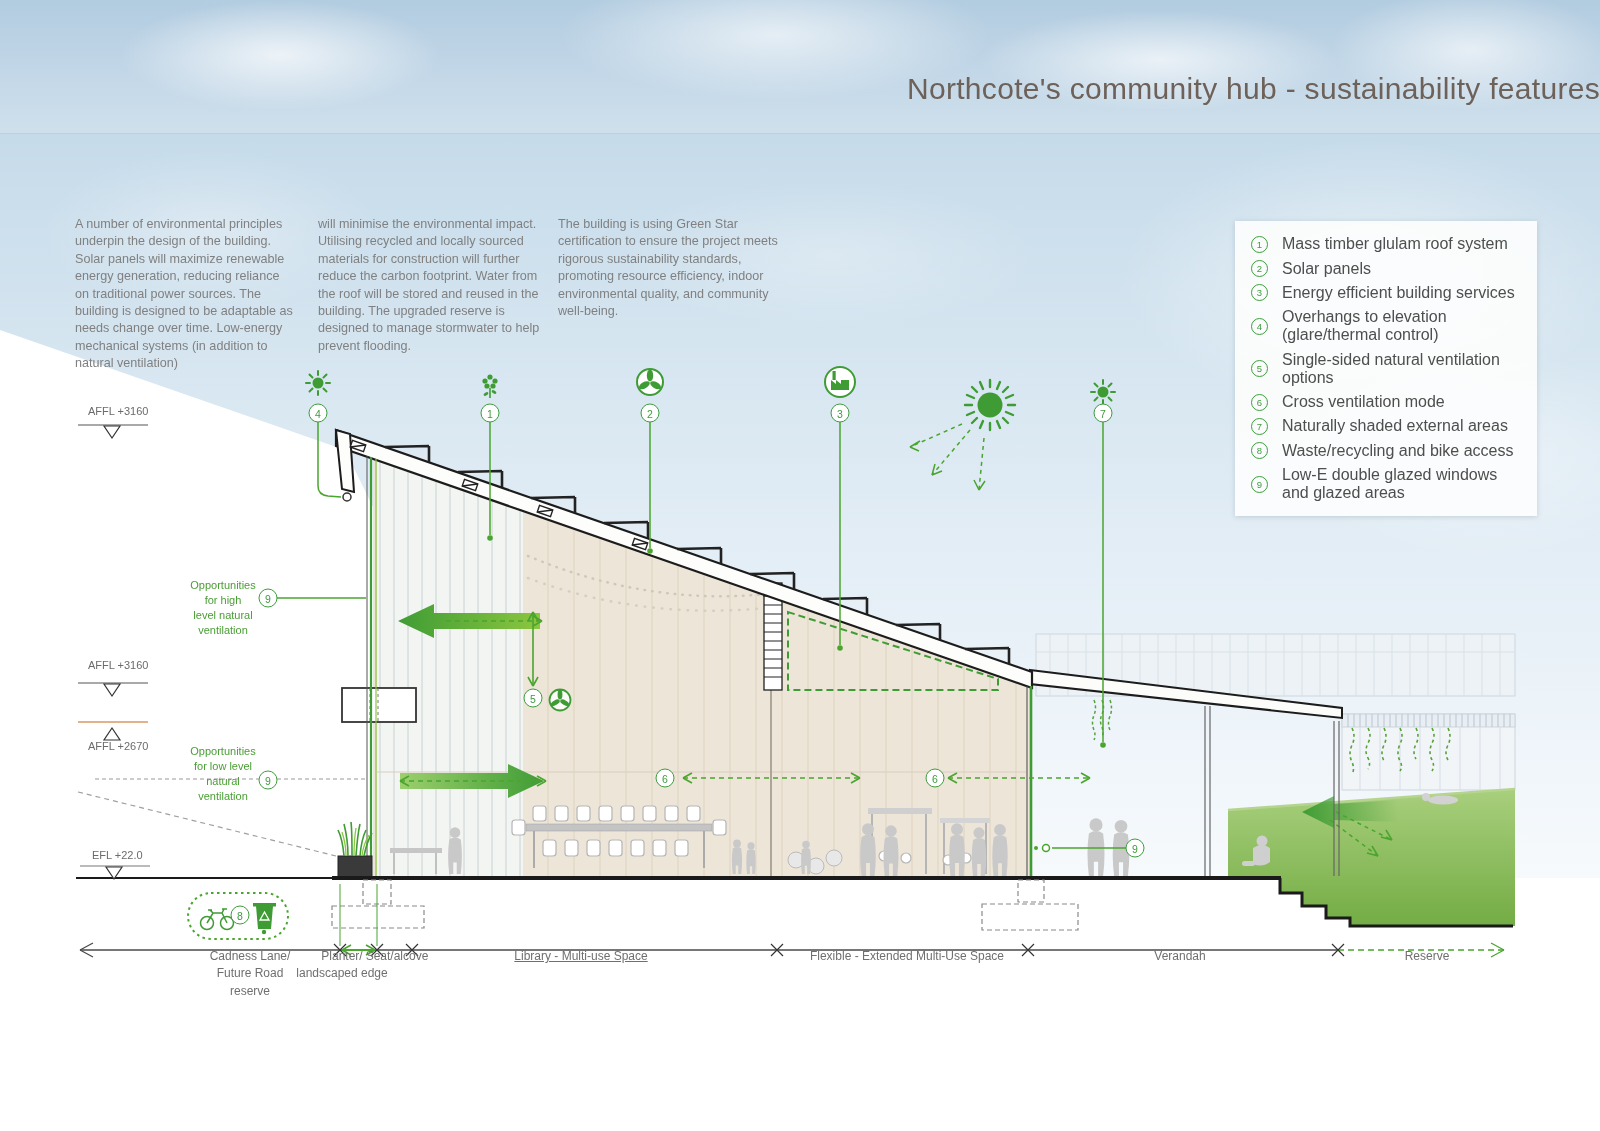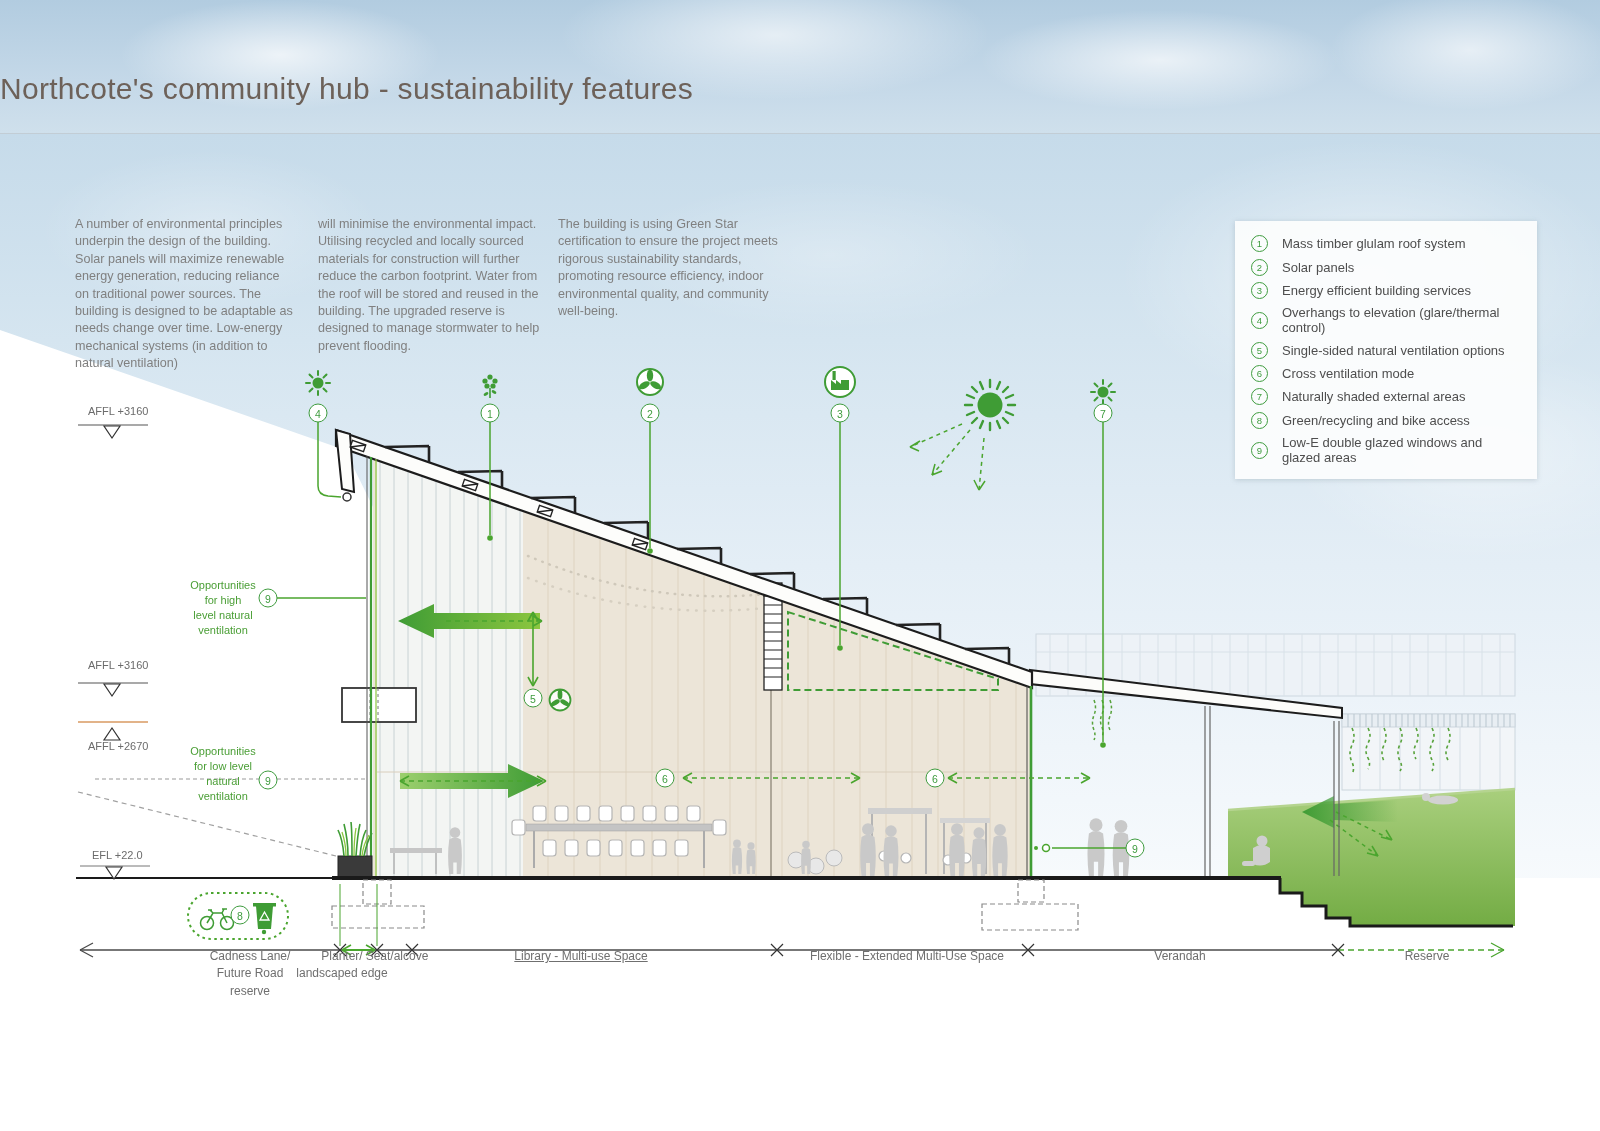--- a/index.html
+++ b/index.html
@@ -1,29 +1,29 @@
 <!DOCTYPE html>
 <html><head>
 <meta charset="utf-8">
 <style>
   html,body{margin:0;padding:0;}
   body{font-family:"Liberation Sans", sans-serif;}
   #page{position:relative;width:1600px;height:1131px;overflow:hidden;background:#fff;}
   .sky{position:absolute;inset:0;background:linear-gradient(180deg,#b7d0e3 0%,#c6dbea 12%,#d5e5f0 30%,#e4eef6 50%,#eff5fa 66%,#f8fbfd 80%,#ffffff 100%);}
   .cloud{position:absolute;border-radius:50%;background:radial-gradient(closest-side,rgba(255,255,255,.9),rgba(255,255,255,0));}
   .header-strip{position:absolute;left:0;top:0;width:1600px;height:133px;background:linear-gradient(180deg,#b2cce0 0%,#c4d8e8 60%,#cfe0ec 100%);border-bottom:1px solid #c2cdd5;overflow:hidden;}
-  .page-title{position:absolute;left:0;top:72px;width:100%;text-align:left;font-size:30px;color:#6d6159;letter-spacing:.3px;}
+  .page-title{position:absolute;left:0;top:72px;width:100%;text-align:right;font-size:30px;color:#6d6159;letter-spacing:.3px;}
   .intro{position:absolute;top:216px;font-size:12.6px;line-height:1.38;color:#808080;}
   #intro1{left:75px;width:218px;}
   #intro2{left:318px;width:226px;}
   #intro3{left:558px;width:220px;}
   .legend{position:absolute;left:1235px;top:221px;width:302px;background:rgba(252,253,253,.93);box-shadow:0 1px 5px rgba(90,110,125,.25);padding:11px 0 11px 0;}
   .legend-row{display:flex;align-items:center;gap:14px;padding:3.2px 16px;}
   .legend-num{flex:none;width:15px;height:15px;border:1.2px solid #3f9c3f;border-radius:50%;color:#3f9c3f;font-size:9.5px;display:flex;align-items:center;justify-content:center;}
-  .legend-label{font-size:13px;color:#4e4e4e;}
+  .legend-label{font-size:16px;color:#4e4e4e;}
   .lvl{position:absolute;font-size:11px;color:#6b6b6b;}
   .vent{position:absolute;font-size:11px;color:#4a9e35;text-align:center;white-space:pre-line;line-height:1.35;width:96px;}
   .zone{position:absolute;font-size:12px;color:#6f6f6f;text-align:center;white-space:pre-line;line-height:1.45;transform:translateX(-50%);top:948px;}
   .cnum{position:absolute;width:17px;height:17px;background:#fff;border:1.4px solid #3f9c3f;border-radius:50%;color:#3f9c3f;font-size:10.5px;display:flex;align-items:center;justify-content:center;transform:translate(-50%,-50%);}
   svg.draw{position:absolute;left:0;top:0;}
 </style>
 </head>
 <body>
 
 <div id="page">
@@ -486,21 +486,21 @@
     <div class="legend-row">
         <span class="legend-num">6</span>
         <span class="legend-label">Cross ventilation mode</span>
       </div>
     <div class="legend-row">
         <span class="legend-num">7</span>
         <span class="legend-label">Naturally shaded external areas</span>
       </div>
     <div class="legend-row">
         <span class="legend-num">8</span>
-        <span class="legend-label">Green/recycling and bike access</span>
+        <span class="legend-label">Waste/recycling and bike access</span>
       </div>
     <div class="legend-row">
         <span class="legend-num">9</span>
         <span class="legend-label">Low-E double glazed windows and glazed areas</span>
       </div>
   </div>
 
   <div class="lvl" style="left:88px;top:405px;">AFFL +3160</div>
   <div class="lvl" style="left:88px;top:659px;">AFFL +3160</div>
   <div class="lvl" style="left:88px;top:740px;">AFFL +2670</div>

